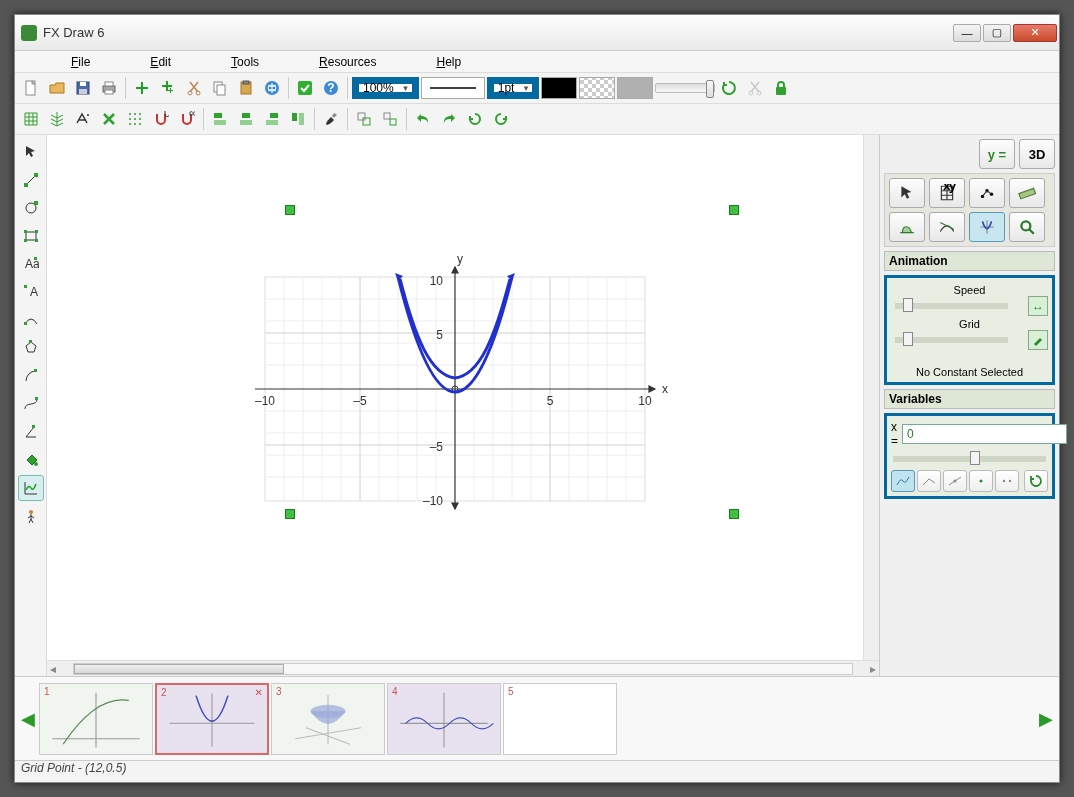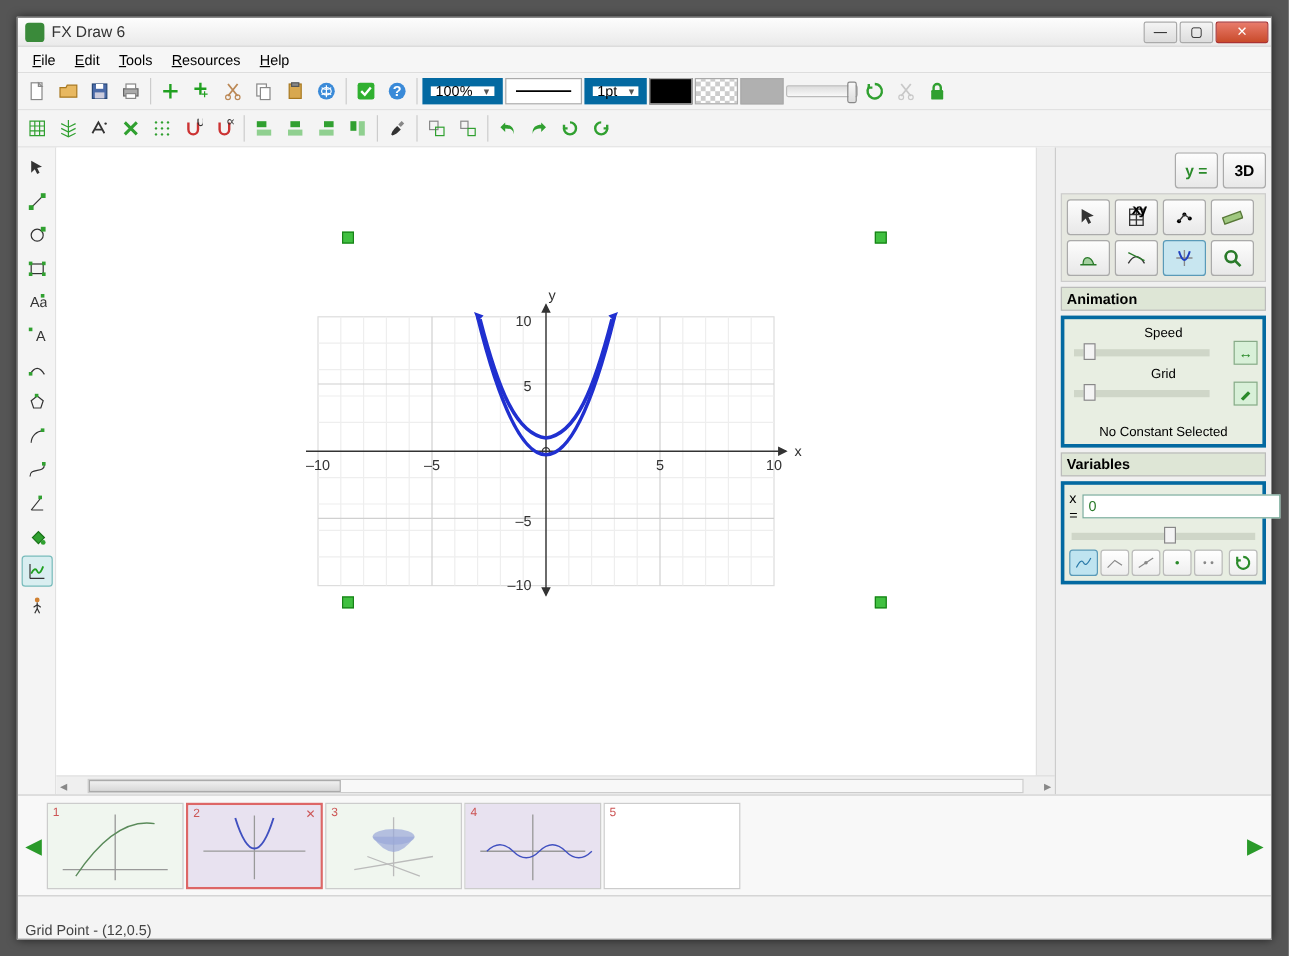--- a/index.html
+++ b/index.html
@@ -1,25 +1,25 @@
 <!DOCTYPE html>
 <html><head>
 <meta charset="utf-8">
 <style>
 * { box-sizing: border-box; margin: 0; padding: 0; font-family: "Segoe UI", Tahoma, sans-serif; font-size: 12px; }
 body { background: #555; padding: 14px; }
 .window { width: 1046px; height: 769px; background: #fff; border: 1px solid #888; box-shadow: 0 0 8px rgba(0,0,0,0.7); display: flex; flex-direction: column; }
-.titlebar { height: 24px; background: linear-gradient(#fdfdfd,#eaeaea); display: flex; align-items: center; padding: 0 2px 0 6px; border-bottom: 1px solid #ccc; }
+.titlebar { height: 36px; background: linear-gradient(#fdfdfd,#eaeaea); display: flex; align-items: center; padding: 0 2px 0 6px; border-bottom: 1px solid #ccc; }
 .titlebar .app-icon { width:16px; height:16px; background:#3a8a3a; border-radius:3px; margin-right:6px; }
 .titlebar .title { flex:1; font-size:13px; color:#333; }
 .win-btns { display:flex; gap:2px; }
 .win-btn { width:28px; height:18px; background:linear-gradient(#f4f4f4,#ddd); border:1px solid #aaa; border-radius:2px; display:flex; align-items:center; justify-content:center; font-size:11px; cursor:pointer; }
 .win-btn.close { background:linear-gradient(#e87b6b,#c94b2b); color:#fff; width:44px; border-color:#a33; }
 .menubar { height:22px; display:flex; align-items:center; padding:0 4px; border-bottom:1px solid #ddd; background:#f6f6f6; }
-.menu-item { padding:2px 8px; cursor:pointer; }
+.menu-item { padding:2px 8px; cursor:pointer;margin-left:44px; }
 .menu-item u { text-decoration:underline; }
 .toolbar { display:flex; align-items:center; padding:3px 4px; gap:2px; background:#f4f4f4; border-bottom:1px solid #ddd; flex-wrap:wrap; }
 .tbtn { width:24px; height:24px; border:1px solid transparent; border-radius:3px; display:flex; align-items:center; justify-content:center; cursor:pointer; }
 .sep { width:1px; height:22px; background:#ccc; margin:0 2px; }
 .combo { height:22px; border:7px solid #0369a1; background:#fff; padding:0 18px 0 4px; display:flex; align-items:center; position:relative; cursor:pointer; min-width:50px;}
 .combo::after { content:"▾"; position:absolute; right:4px; font-size:9px; color:#555;}
 .line-preview{ width:64px; height:22px; border:1px solid #aaa; display:flex; align-items:center; justify-content:center; background:#fff;}
 .swatch{ width:36px; height:22px; border:1px solid #aaa; }
 .slider-h{ width:60px; height:10px; background:linear-gradient(#ddd,#f8f8f8); border:1px solid #bbb; border-radius:2px; position:relative;}
 .slider-h .thumb{ position:absolute; top:-4px; width:8px; height:18px; background:linear-gradient(#f8f8f8,#ddd); border:1px solid #888; border-radius:2px; left:85%;}
@@ -45,21 +45,21 @@
 .var-row{ display:flex; align-items:center; gap:4px;}
 .var-row input{ flex:1; height:20px; border:1px solid #7a9; background:#fff; padding:0 4px; color:#2a7a2a;}
 .icon-row{ display:flex; gap:2px; margin-top:4px;}
 .icon-row .sm{ width:24px; height:22px; border:1px solid #bbb; background:linear-gradient(#fff,#eee); border-radius:3px; cursor:pointer; display:flex;align-items:center;justify-content:center;}
 .icon-row .sm.sel{ background:#bfe4f0; border-color:#5a9ab8;}
 .thumbs { height:84px; background:#f8f8f8; border-top:1px solid #ccc; display:flex; align-items:center; padding:0 4px; gap:2px;}
 .nav-arrow{ width:18px; height:60px; display:flex; align-items:center; justify-content:center; color:#2a9a2a; font-size:18px; cursor:pointer;}
 .thumb-item{ width:114px; height:72px; border:1px solid #ccc; background:#f0f6ef; position:relative; font-size:10px; cursor:pointer;}
 .thumb-item .num{ position:absolute; top:2px; left:4px; color:#c55; font-size:10px;}
 .thumb-item.sel{ border:2px solid #d66; }
-.statusbar{ height:36px; background:#f4f4f4; border-top:1px solid #ccc; display:flex; align-items:flex-end; padding:0 6px; font-size:11px; color:#444;}
+.statusbar{ height:22px; background:#f4f4f4; border-top:1px solid #ccc; display:flex; align-items:flex-start; padding:0 6px; font-size:11px; color:#444;font-style:italic;}
 .graph-svg{ position:absolute; left:50%; top:48%; transform:translate(-50%,-50%);}
 .handle{ position:absolute; width:10px; height:10px; background:#40c040; border:1px solid #188018;}
 svg { display:block; }
 .ic{ width:16px;height:16px; }
 </style>
 </head>
 <body>
 
 <div class="window">
 

